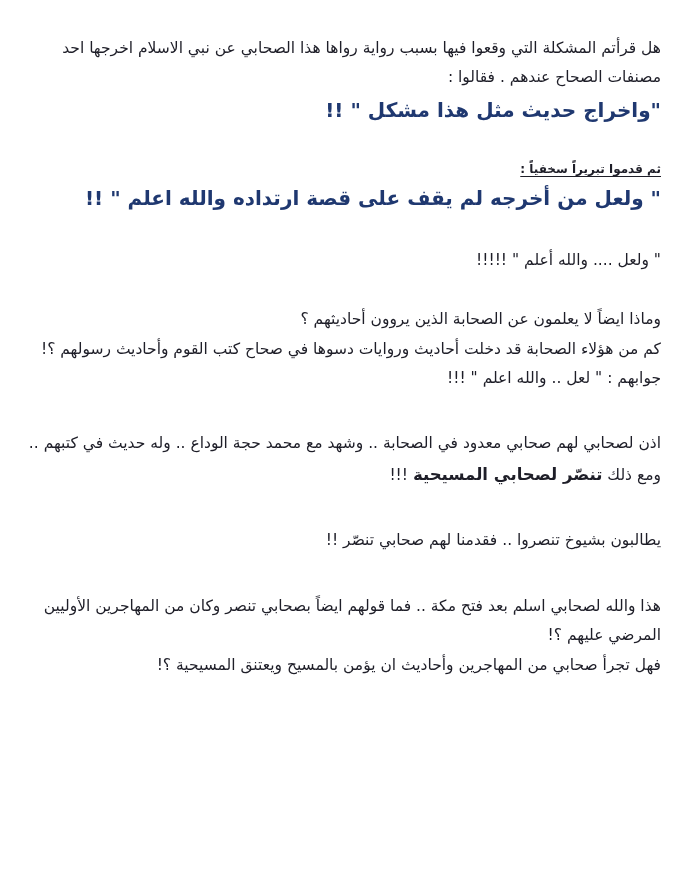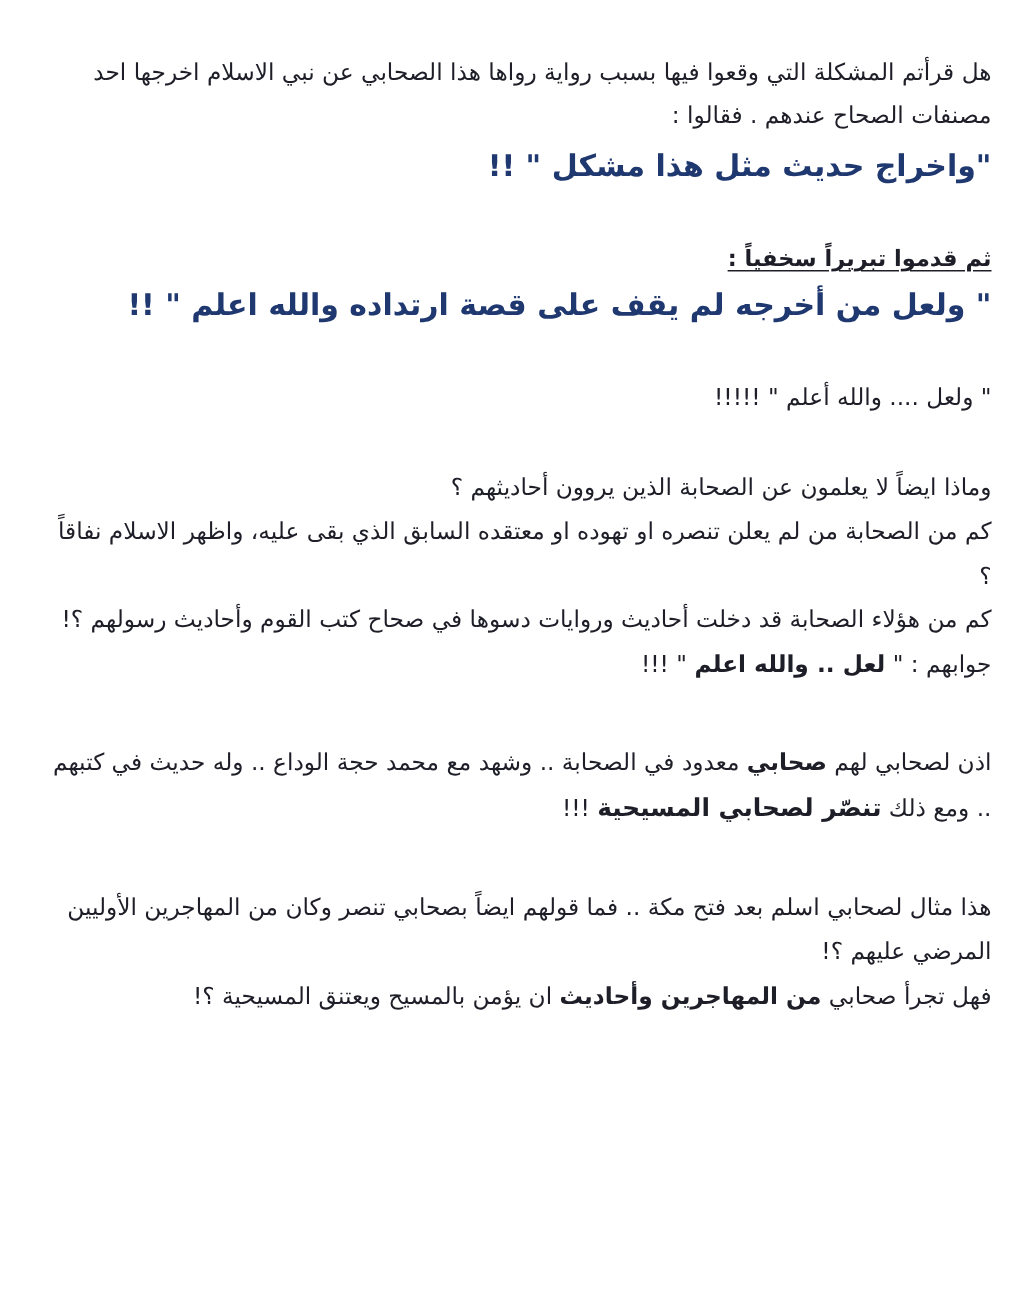--- a/index.html
+++ b/index.html
@@ -28,28 +28,28 @@
     line-height: 1.9;
     font-weight: normal;
   }
   .big-quote {
     font-size: 20px;
     line-height: 1.75;
     font-weight: bold;
     color: #1f3870;
   }
   .underlined-lead {
-    font-size: 15px;
+    font-size: 12px;
     line-height: 1.9;
     font-weight: bold;
     text-decoration: underline;
     text-underline-offset: 3px;
   }
   .inline-bold {
-    font-weight: bold;
+    font-weight: normal;
   }
   .inline-bold-strong {
     font-weight: bold;
     font-size: 16.5px;
   }
   .mb-md { margin-bottom: 30px; }
   .mb-lg { margin-bottom: 36px; }
 </style>
 </head>
 <body>
@@ -60,32 +60,32 @@
 
   <p class="big-quote mb-md">"واخراج حديث مثل هذا مشكل " !!</p>
 
   <p class="underlined-lead">ثم قدموا تبريراً سخفياً :</p>
 
   <p class="big-quote mb-md">" ولعل من أخرجه لم يقف على قصة ارتداده والله اعلم " !!</p>
 
   <p class="body-text mb-md">" ولعل .... والله أعلم " !!!!!</p>
 
   <p class="body-text">وماذا ايضاً لا يعلمون عن الصحابة الذين يروون أحاديثهم ؟</p>
-  <p class="body-text">كم من الصحابة من لم يعلن تنصره او تهوده او معتقده السابق الذي بقى عليه، واظهر الاسلام نفاقاً ؟</p>
   <p class="body-text">كم من هؤلاء الصحابة قد دخلت أحاديث وروايات دسوها في صحاح كتب القوم وأحاديث رسولهم ؟!</p>
 
   <p class="body-text mb-lg">
     <span>جوابهم : " </span><span class="inline-bold">لعل .. والله اعلم</span><span> " !!!</span>
   </p>
 
   <p class="body-text mb-lg">
     <span>اذن لصحابي لهم </span><span class="inline-bold">صحابي</span><span> معدود في الصحابة .. وشهد مع محمد حجة الوداع .. وله حديث في كتبهم .. ومع ذلك </span><span class="inline-bold-strong">تنصّر لصحابي المسيحية</span><span> !!!</span>
   </p>
 
+  <p class="body-text mb-lg">يطالبون بشيوخ تنصروا .. فقدمنا لهم صحابي تنصّر !!</p>
 
-  <p class="body-text">هذا مثال لصحابي اسلم بعد فتح مكة .. فما قولهم ايضاً بصحابي تنصر وكان من المهاجرين الأوليين المرضي عليهم ؟!</p>
+  <p class="body-text">هذا والله لصحابي اسلم بعد فتح مكة .. فما قولهم ايضاً بصحابي تنصر وكان من المهاجرين الأوليين المرضي عليهم ؟!</p>
 
   <p class="body-text mb-lg">
     <span>فهل تجرأ صحابي </span><span class="inline-bold">من المهاجرين وأحاديث</span><span> ان يؤمن بالمسيح ويعتنق المسيحية ؟!</span>
   </p>
 
 
 </div>
 
 </body></html>

